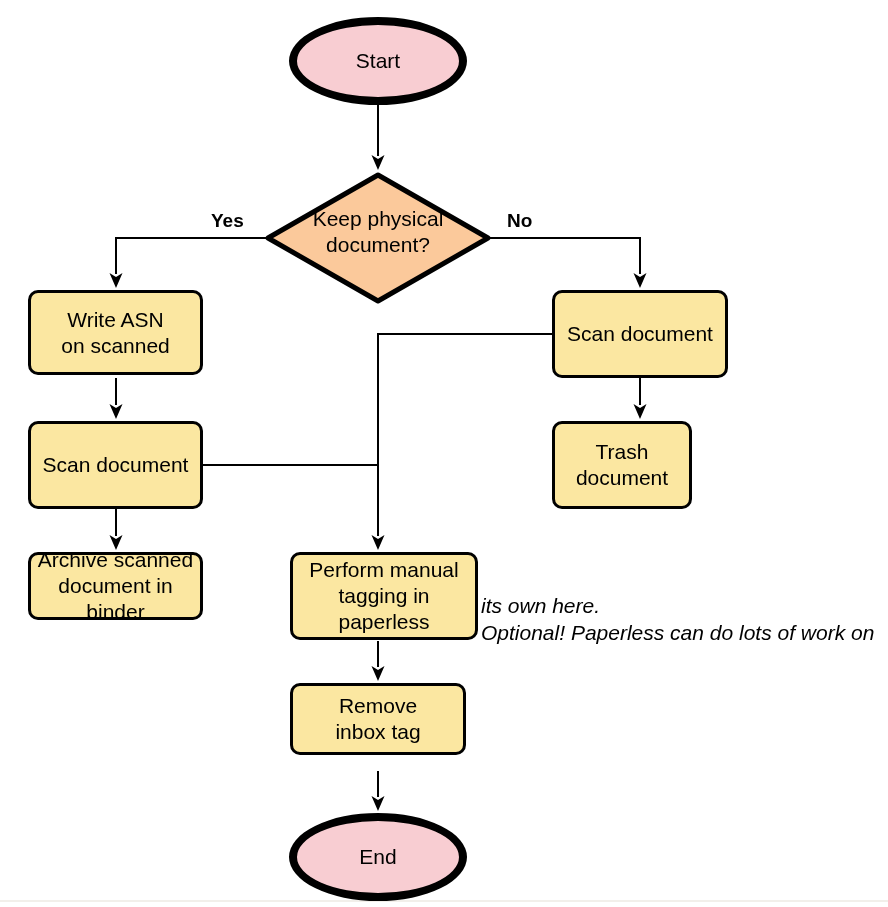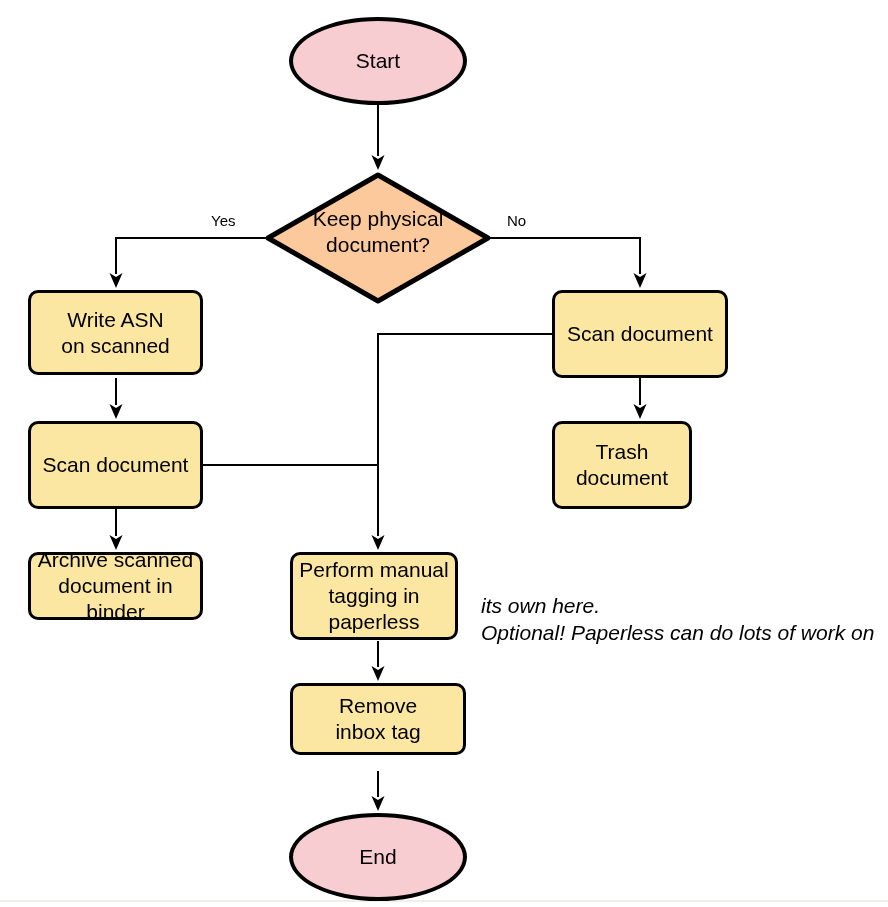--- a/index.html
+++ b/index.html
@@ -35,39 +35,40 @@
     box-sizing: border-box;
     color: #000000;
   }
   .process {
     background: #fbe7a1;
     border: 3.5px solid #000000;
     border-radius: 10px;
   }
   .terminator {
     background: #f8cdd2;
-    border: 4px solid #000000;
+    border: 8px solid #000000;
     border-radius: 50%;
   }
   .decision-label {
     position: absolute;
     z-index: 2;
     display: flex;
     flex-direction: column;
     align-items: center;
     justify-content: center;
     text-align: center;
     font-size: 21px;
     line-height: 26px;
   }
   .edge-label {
     position: absolute;
     z-index: 2;
-    font-size: 15px;
+    font-size: 19px;
     line-height: 22px;
+    font-weight: bold;
   }
   .annotation {
     position: absolute;
     z-index: 2;
     font-style: italic;
     font-size: 21px;
     line-height: 27px;
     white-space: nowrap;
   }
   .bottom-rule {
@@ -155,21 +156,21 @@
   </div>
 
   <div class="node process" style="left:552px; top:290px; width:176px; height:88px;">
     <div>Scan document</div>
   </div>
 
   <div class="node process" style="left:552px; top:421px; width:140px; height:88px;">
     <div>Trash document</div>
   </div>
 
-  <div class="node process" style="left:290px; top:552px; width:168px; height:88px;">
+  <div class="node process" style="left:290px; top:552px; width:188px; height:88px;">
     <div>Perform manual</div>
     <div>tagging in</div>
     <div>paperless</div>
   </div>
 
   <div class="annotation" style="left:481px; top:592px;">
     <div>its own here.</div>
     <div>Optional! Paperless can do lots of work on</div>
   </div>
 

